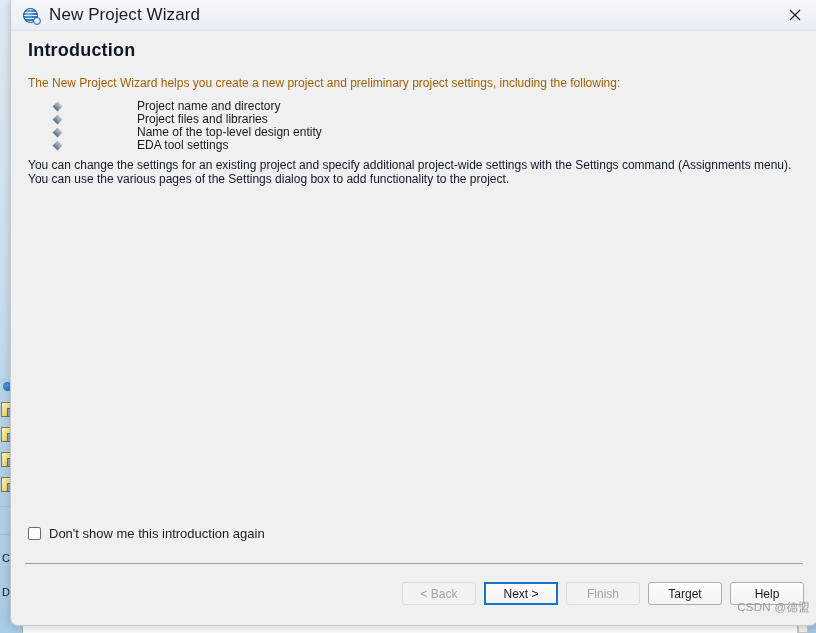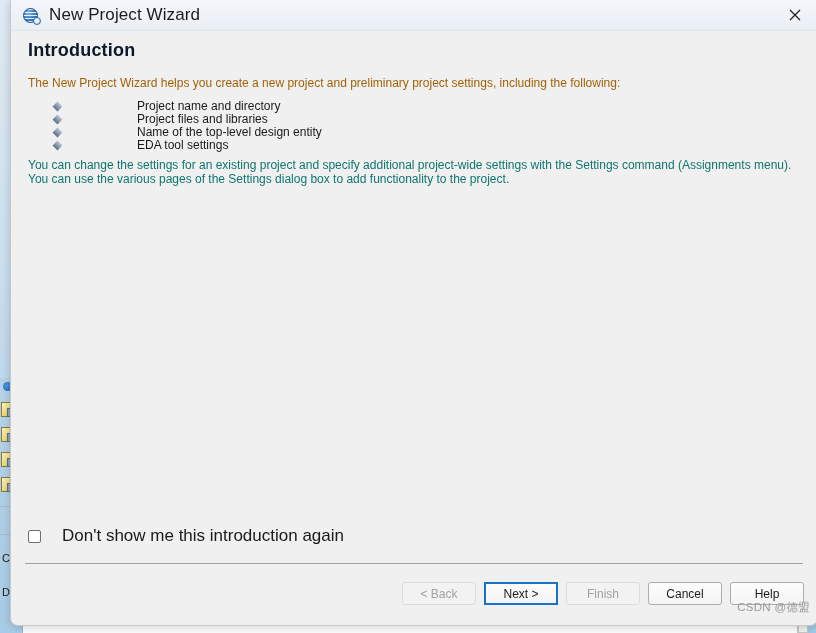--- a/index.html
+++ b/index.html
@@ -256,21 +256,21 @@
     top: 0;
     white-space: nowrap;
   }
 
   .para-text {
     position: absolute;
     left: 17px;
     top: 127px;
     width: 772px;
     font-size: 12px;
-    color: #0f766e;
+    color: #0f172a;
     line-height: 14px;
   }
 
   .checkbox-row {
     position: absolute;
     left: 17px;
     top: 495px;
     display: flex;
     align-items: center;
     gap: 8px;
@@ -279,23 +279,22 @@
   .cb-box {
     width: 13px;
     height: 13px;
     border: 1px solid #6d6d6d;
     border-radius: 2px;
     background: #ffffff;
     box-sizing: border-box;
     flex: 0 0 auto;
   }
   .cb-label {
-    font-size: 17px;
+    font-size: 13px;
     color: #1a1a1a;
-    margin-left: 13px;
   }
 
   .hsep {
     position: absolute;
     left: 14px;
     right: 14px;
     top: 532px;
     height: 1px;
     background: #a0a0a0;
   }
@@ -420,21 +419,21 @@
         <span class="cb-box"></span>
         <span class="cb-label">Don't show me this introduction again</span>
       </div>
 
       <div class="hsep"></div>
 
       <div class="button-row">
         <button class="btn disabled">&lt; Back</button>
         <button class="btn default">Next &gt;</button>
         <button class="btn disabled">Finish</button>
-        <button class="btn">Cancel</button>
+        <button class="btn">Target</button>
         <button class="btn">Help</button>
       </div>
 
     </div>
   </div>
 
   <div class="watermark">CSDN @德盟</div>
 
 </div>
 

